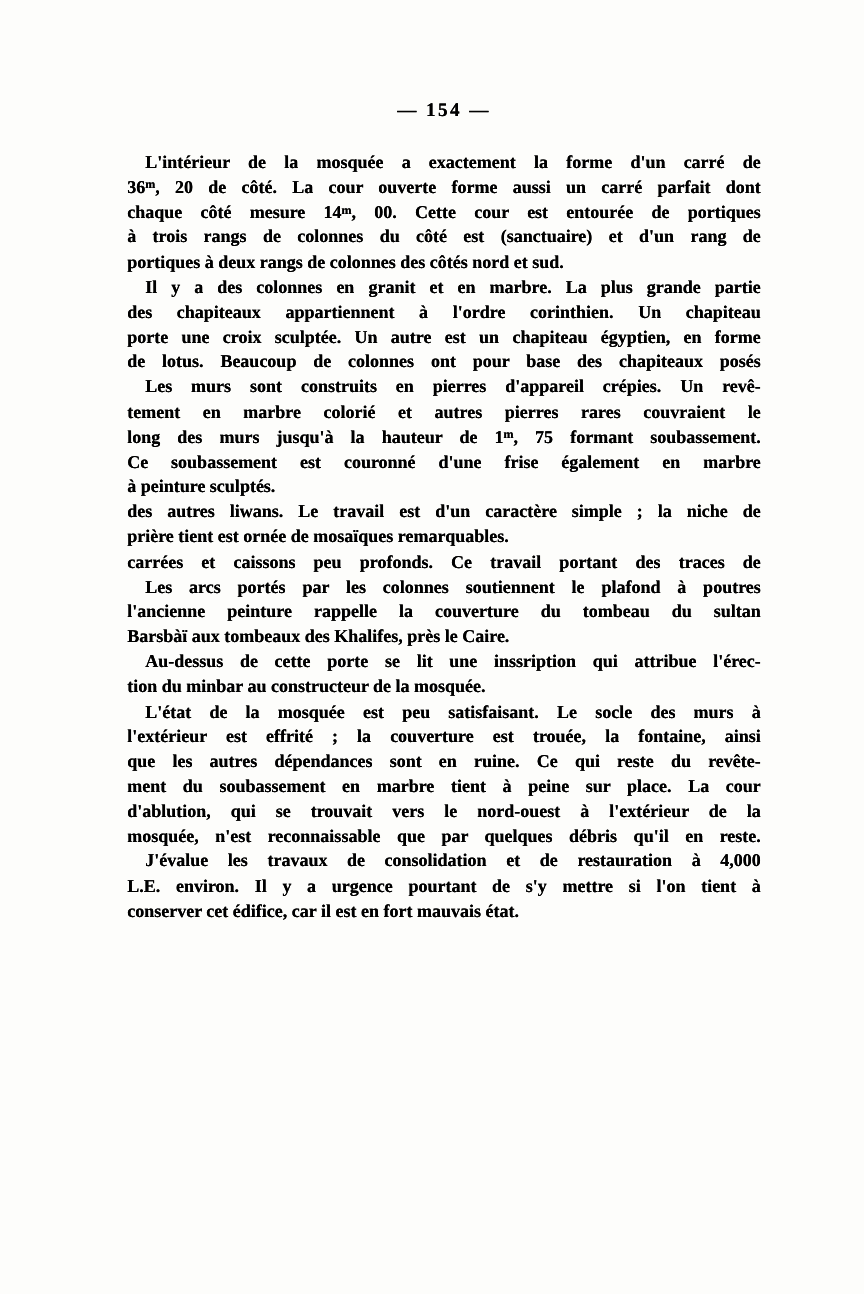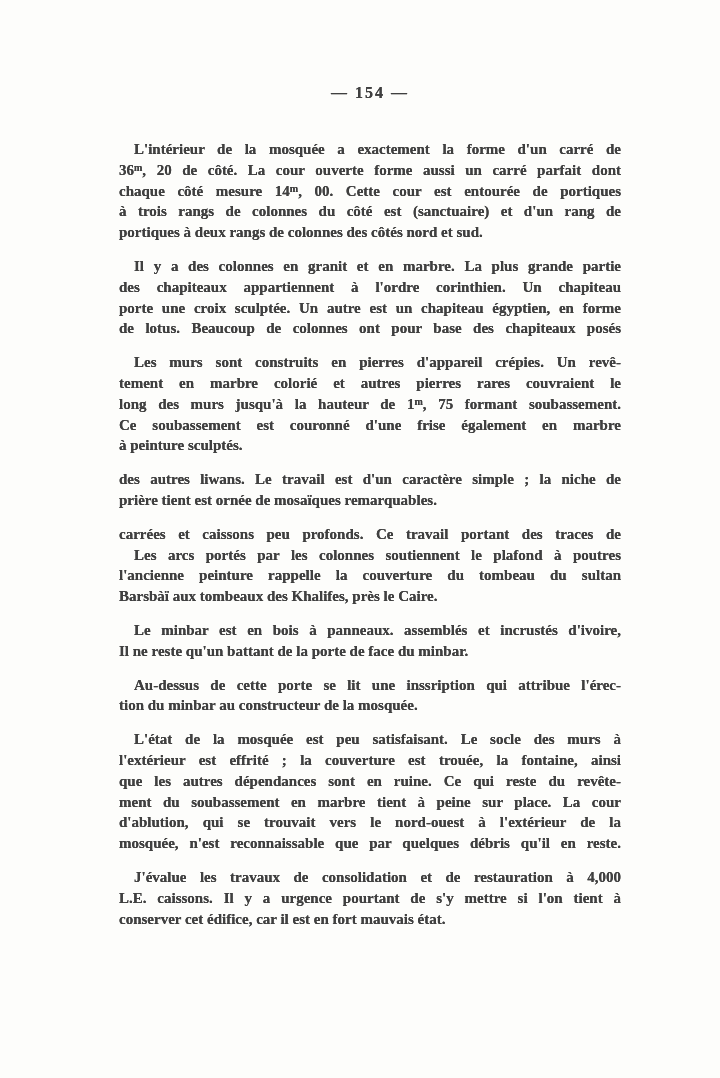--- a/index.html
+++ b/index.html
@@ -26,21 +26,21 @@
     font-size: 16px;
     letter-spacing: 2px;
     text-shadow: 0 0 0.5px currentColor;
   }
   .text-block {
     position: absolute;
     top: 126px;
     left: 106px;
     width: 528px;
   }
-  .paragraph { margin: 13px; padding: 0; }
+  .paragraph { margin: 0; padding: 0; }
   .line {
     height: 20.8px;
     line-height: 20.8px;
     font-size: 15px;
     text-shadow: 0 0 0.5px currentColor; 
     overflow: hidden;
   }
   .line.just {
     text-align: justify;
     text-align-last: justify;
@@ -49,21 +49,21 @@
   .line sup {
     font-size: 10px;
     line-height: 0;
     vertical-align: 4px;
     letter-spacing: 0;
   }
 </style>
 </head>
 <body>
 
-<div class="page" style="background: rgb(253, 253, 251); color: #404040; font-family: Liberation Serif, serif;">
+<div class="page" style="background: rgb(253, 253, 251); color: #000000; font-family: Liberation Serif, serif;">
   <div class="folio">— 154 —</div>
   <div class="text-block">
       <div class="paragraph">
         <div class="line indent just">L'intérieur de la mosquée a exactement la forme d'un carré de</div>
         <div class="line just">36<sup>m</sup>, 20 de côté. La cour ouverte forme aussi un carré parfait dont</div>
         <div class="line just">chaque côté mesure 14<sup>m</sup>, 00. Cette cour est entourée de portiques</div>
         <div class="line just">à trois rangs de colonnes du côté est (sanctuaire) et d'un rang de</div>
         <div class="line">portiques à deux rangs de colonnes des côtés nord et sud.</div>
       </div>
       <div class="paragraph">
@@ -83,34 +83,30 @@
         <div class="line just">des autres liwans. Le travail est d'un caractère simple ; la niche de</div>
         <div class="line">prière tient est ornée de mosaïques remarquables.</div>
       </div>
       <div class="paragraph">
         <div class="line just">carrées et caissons peu profonds. Ce travail portant des traces de</div>
         <div class="line indent just">Les arcs portés par les colonnes soutiennent le plafond à poutres</div>
         <div class="line just">l'ancienne peinture rappelle la couverture du tombeau du sultan</div>
         <div class="line">Barsbàï aux tombeaux des Khalifes, près le Caire.</div>
       </div>
       <div class="paragraph">
-        <div class="line indent just">Le minbar est en bois à panneaux. assemblés et incrustés d'ivoire,</div>
-        <div class="line">Il ne reste qu'un battant de la porte de face du minbar.</div>
-      </div>
-      <div class="paragraph">
         <div class="line indent just">Au-dessus de cette porte se lit une inssription qui attribue l'érec-</div>
         <div class="line">tion du minbar au constructeur de la mosquée.</div>
       </div>
       <div class="paragraph">
         <div class="line indent just">L'état de la mosquée est peu satisfaisant. Le socle des murs à</div>
         <div class="line just">l'extérieur est effrité ; la couverture est trouée, la fontaine, ainsi</div>
         <div class="line just">que les autres dépendances sont en ruine. Ce qui reste du revête-</div>
         <div class="line just">ment du soubassement en marbre tient à peine sur place. La cour</div>
         <div class="line just">d'ablution, qui se trouvait vers le nord-ouest à l'extérieur de la</div>
         <div class="line just">mosquée, n'est reconnaissable que par quelques débris qu'il en reste.</div>
       </div>
       <div class="paragraph">
         <div class="line indent just">J'évalue les travaux de consolidation et de restauration à 4,000</div>
-        <div class="line just">L.E. caissons. Il y a urgence pourtant de s'y mettre si l'on tient à</div>
+        <div class="line just">L.E. environ. Il y a urgence pourtant de s'y mettre si l'on tient à</div>
         <div class="line">conserver cet édifice, car il est en fort mauvais état.</div>
       </div>
     </div>
 </div>
 
 </body></html>

